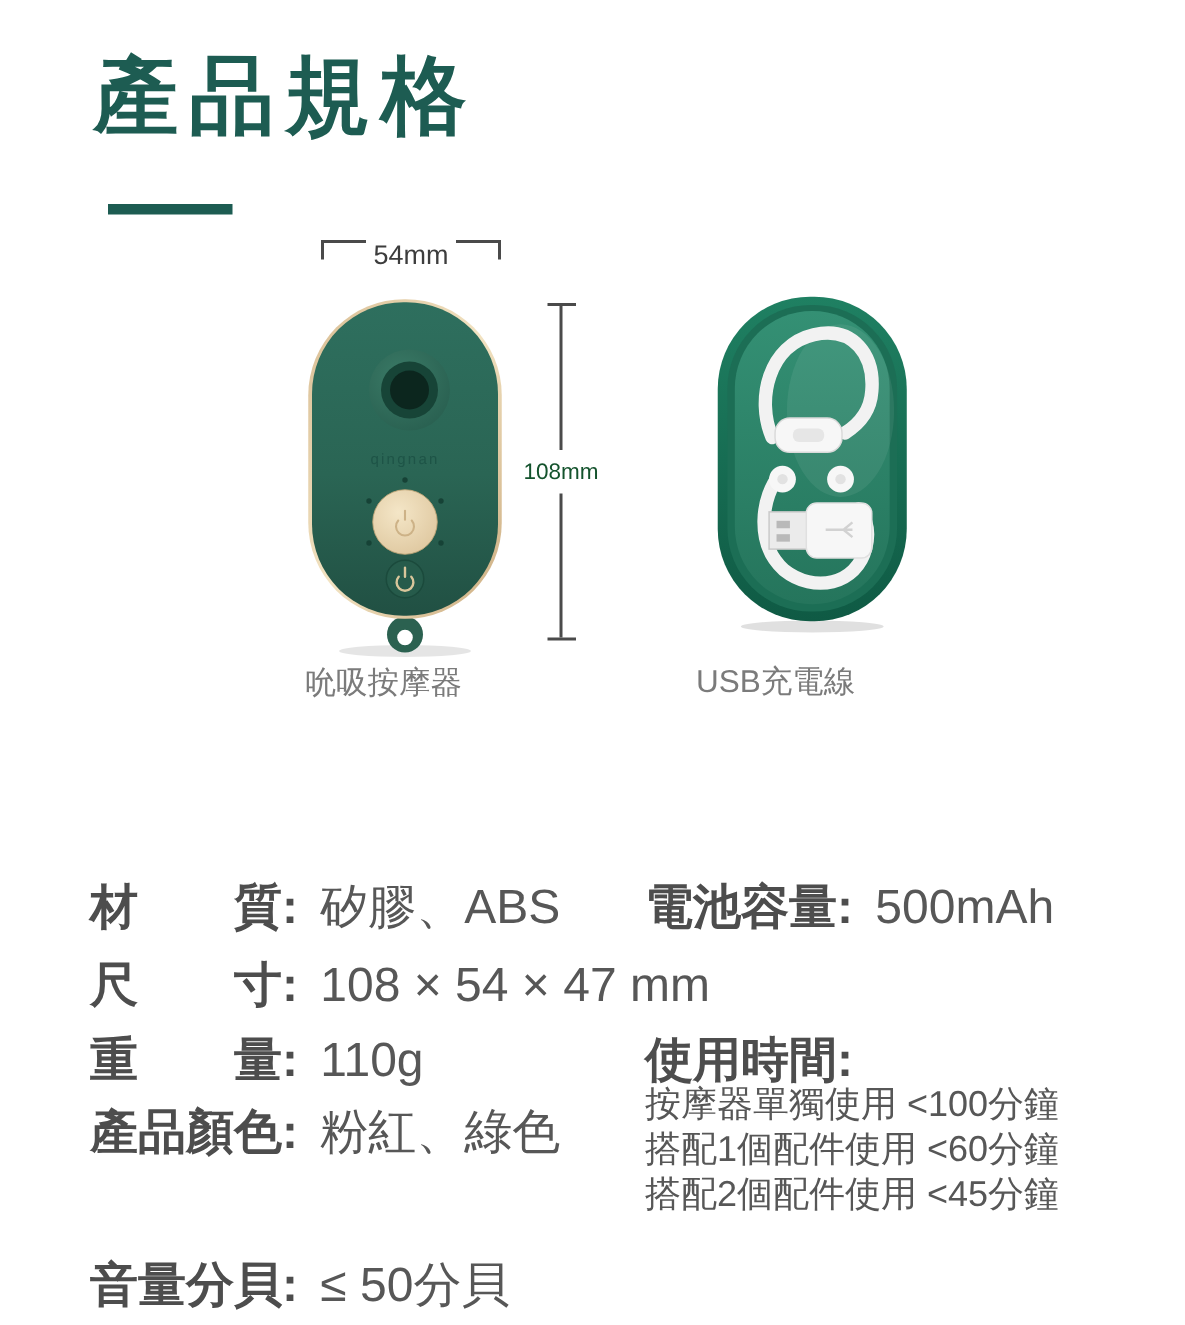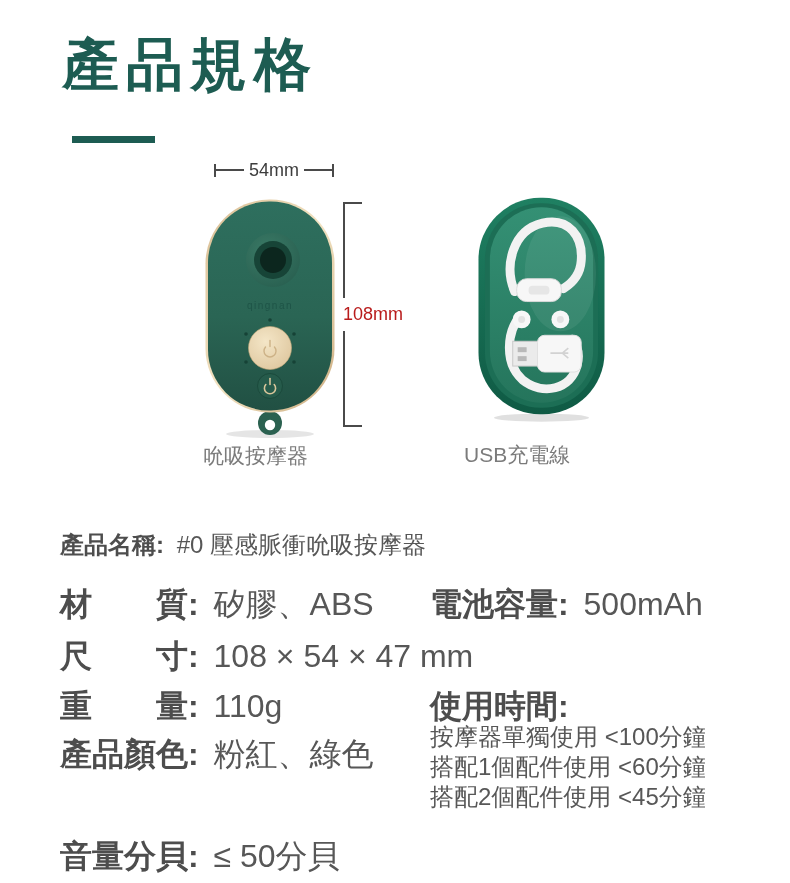--- a/index.html
+++ b/index.html
@@ -12,28 +12,28 @@
     position:absolute;left:62px;top:30px;margin:0;
     font-size:57px;font-weight:700;letter-spacing:7px;color:#1d5c52;line-height:68px;
     white-space:nowrap;
   }
   .title-underline{
     position:absolute;left:72px;top:136px;width:83px;height:7px;background:#1d5c52;
   }
   
   .dim-w{
     position:absolute;left:214px;top:160px;width:120px;height:20px;
-    display:flex;align-items:center;color:#3d3d3d;font-size:18px;
+    display:flex;color:#3d3d3d;font-size:18px;
   }
   .dim-w .tick-v{width:2px;height:13px;background:#4a4a4a;flex:0 0 auto;}
   .dim-w .hline{height:2px;background:#4a4a4a;flex:1 1 auto;}
   .dim-w .dim-text{padding:0 5px;white-space:nowrap;}
   .dim-h{
     position:absolute;left:343px;top:202px;width:62px;height:225px;
-    display:flex;flex-direction:column;color:#b91c1c;font-size:18px;
+    display:flex;flex-direction:column;align-items:center;color:#14532d;font-size:15px;
   }
   .dim-h .tick-h{height:2px;width:19px;background:#4a4a4a;flex:0 0 auto;}
   .dim-h .vline{width:2px;background:#4a4a4a;flex:1 1 auto;}
   .dim-h .dim-text{padding:6px 0;white-space:nowrap;}
   
   .device-figure{position:absolute;left:203px;top:197px;width:134px;height:242px;}
   .case-figure{position:absolute;left:477px;top:196px;width:129px;height:227px;}
   .device-figure svg,.case-figure svg{display:block;width:100%;height:100%;}
   .brand-text{font-family:"Liberation Sans","DejaVu Sans",sans-serif;font-size:10px;letter-spacing:1.5px;fill:#1e5447;}
   
@@ -173,24 +173,20 @@
         <path d="M 74 158 h 18 M 86 158 l 6 -5 M 86 158 l 6 5" stroke="#d2d2d2" stroke-width="1.6" fill="none"></path>
       </g>
     </svg>
   </div>
 
   <div class="caption cap1">吮吸按摩器</div>
   <div class="caption cap2">
     <div>USB充電線</div>
   </div>
 
-  <div class="prod-name">
-    <span class="spec-label">產品名稱:</span>
-    <span class="spec-value">#0 壓感脈衝吮吸按摩器</span>
-  </div>
 
   <div class="spec-row col-l row-l0">
     <span class="spec-label">材　　質:</span>
     <span class="spec-value">矽膠、ABS</span>
   </div>
   <div class="spec-row col-l row-l1">
     <span class="spec-label">尺　　寸:</span>
     <span class="spec-value">108 × 54 × 47 mm</span>
   </div>
   <div class="spec-row col-l row-l2">

